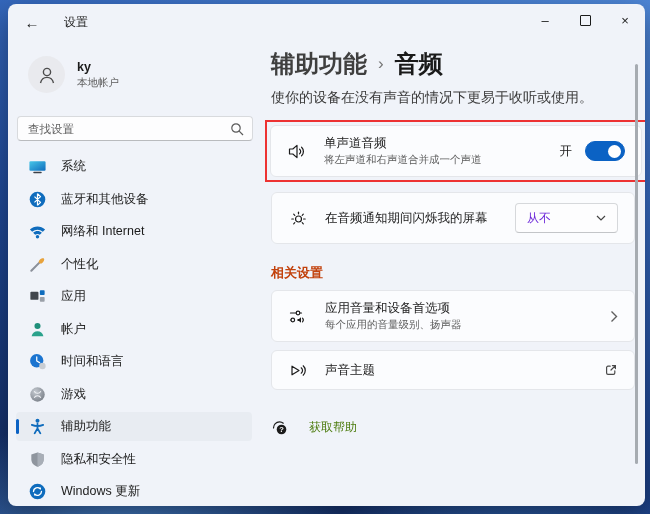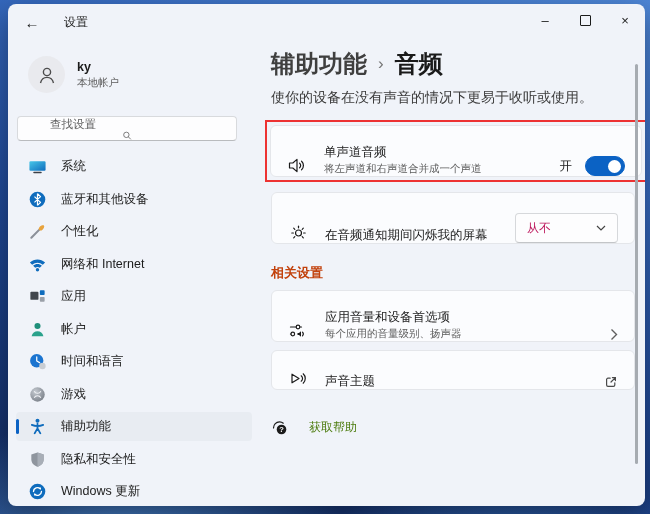--- a/index.html
+++ b/index.html
@@ -29,53 +29,53 @@
   .max-glyph{width:9px;height:9px;border:1px solid #1b1b1b;border-radius:1px;display:block;}
   
   .sidebar{position:absolute;left:0;top:36px;width:252px;bottom:9px;}
   .user-row{display:flex;align-items:center;margin:16px 0 0 20px;}
   .avatar{width:37px;height:37px;border-radius:50%;background:#e9eaee;display:flex;align-items:center;justify-content:center;}
   .user-meta{margin-left:12px;line-height:1.25;}
   .user-name{font-size:12.5px;font-weight:bold;color:#1b1b1b;}
   .user-type{font-size:10.5px;color:#5d5d5d;}
   .search-box{position:absolute;left:9px;top:76px;width:218px;height:23px;background:#fdfdfe;
     border:1px solid #d8dadd;border-bottom-color:#b9bbbe;border-radius:4px;
-    display:flex;align-items:center;padding:0 0;flex-direction:column;}
+    display:flex;align-items:center;padding:0 8px;}
   .search-box input{border:none;outline:none;background:transparent;flex:1;font-size:11.5px;color:#1b1b1b;
     font-family:inherit;}
   .search-box input::placeholder{color:#616161;}
   .nav{position:absolute;left:8px;top:112px;right:8px;list-style:none;margin:0;padding:0;}
   .nav-item{position:relative;height:29px;margin-bottom:3.5px;display:flex;align-items:center;
     padding-left:12px;border-radius:4px;cursor:pointer;}
   .nav-item.selected{background:#e8ecf2;}
   .nav-item.selected::before{content:"";position:absolute;left:0;top:7px;width:3px;height:15px;border-radius:2px;background:#0b62c4;}
   .nav-icon{width:19px;height:19px;margin-right:14px;flex:0 0 auto;}
   .nav-label{font-size:12.5px;color:#1b1b1b;white-space:nowrap;}
   
   .main{position:absolute;left:252px;top:36px;right:0;bottom:0;padding-left:11px;}
   .content{width:364px;}
   .breadcrumb{margin-top:8px;font-size:24px;font-weight:600;color:#1a1a1a;display:flex;align-items:center;white-space:nowrap;}
   .crumb-parent{color:#3f3f3f;cursor:pointer;}
   .crumb-sep{font-size:17px;color:#757575;margin:0 11px;font-weight:400;}
   .page-desc{margin-top:9px;font-size:14px;color:#3b3b3b;}
-  .card{background:#fbfcfe;border:1px solid #e4e6ea;border-radius:6px;display:flex;align-items:flex-end;
+  .card{background:#fbfcfe;border:1px solid #e4e6ea;border-radius:6px;display:flex;align-items:center;
     padding:0 16px;box-sizing:border-box;height:52px;}
   .card .c-icon{width:21px;height:21px;margin-right:16px;flex:0 0 auto;}
   .c-text{line-height:1.3;min-width:0;}
   .c-title{font-size:12.5px;color:#1b1b1b;}
   .c-sub{font-size:10.5px;color:#5d5d5d;margin-top:2px;white-space:nowrap;}
   .c-right{margin-left:auto;display:flex;align-items:center;}
   .red-box{border:2px solid #ed3232;padding:3px;margin:13px 0 0 -6px;width:372px;box-sizing:content-box;}
   .toggle-wrap{display:flex;align-items:center;}
   .toggle-label{font-size:12.5px;color:#1b1b1b;margin-right:13px;}
   .toggle{width:40px;height:20px;border-radius:10px;background:#0b62c4;position:relative;cursor:pointer;border:1px solid #0b62c4;box-sizing:border-box;}
   .toggle .knob{position:absolute;right:3px;top:2.5px;width:13px;height:13px;border-radius:50%;background:#ffffff;}
   .dropdown{width:103px;height:30px;background:#fdfdfe;border:1px solid #d6d8db;border-bottom-color:#c3c5c8;
     border-radius:4px;display:flex;align-items:center;padding:0 11px;box-sizing:border-box;cursor:pointer;}
-  .dropdown-value{font-size:12px;color:#be185d;flex:1;}
+  .dropdown-value{font-size:12px;color:#6d28d9;flex:1;}
   .section-header{margin-top:20px;font-size:13px;font-weight:bold;color:#c2410c;}
   .mt6{margin-top:6px;} .mt8{margin-top:8px;} .mt10{margin-top:10px;}
   .card.single{height:40px;}
   .help-row{margin-top:29px;display:flex;align-items:center;}
   .help-link{font-size:12px;color:#4d7c0f;margin-left:21px;text-decoration:none;cursor:pointer;}
   .scrollbar{position:absolute;right:7px;top:60px;width:3px;height:400px;border-radius:2px;background:#a6abb1;}
 </style>
 </head>
 <body>
 
@@ -131,32 +131,32 @@
       </li>
       <li class="nav-item">
         <svg class="nav-icon" viewBox="0 0 20 20">
           <circle cx="10" cy="10" r="8.2" fill="#0f6cbd"></circle>
           <path d="M10 3.8 V16.2 M10 3.8 L13.2 7 L6.8 13 M10 16.2 L13.2 13 L6.8 7" fill="none" stroke="#fff" stroke-width="1.3" stroke-linejoin="round"></path>
         </svg>
         <span class="nav-label">蓝牙和其他设备</span>
       </li>
       <li class="nav-item">
         <svg class="nav-icon" viewBox="0 0 20 20">
-          <line x1="3.5" y1="16.5" x2="12.5" y2="7.5" stroke="#8b909a" stroke-width="2.2" stroke-linecap="round"></line>
-          <path d="M12 5.5 C13.5 3.5 16 3 16.8 3.8 C17.6 4.6 16.8 7 15 8.5 C14 9.3 12.6 9.2 11.8 8.4 C11 7.6 11.2 6.5 12 5.5 Z" fill="#e8a33d"></path>
-        </svg>
-        <span class="nav-label">个性化</span>
-      </li>
-      <li class="nav-item">
-        <svg class="nav-icon" viewBox="0 0 20 20">
           <path d="M2 8 C6.5 3.8 13.5 3.8 18 8 L15.6 10.3 C12.4 7.4 7.6 7.4 4.4 10.3 Z" fill="#0f6cbd"></path>
           <path d="M5.4 11.3 C8 9 12 9 14.6 11.3 L12.4 13.5 C11 12.3 9 12.3 7.6 13.5 Z" fill="#0f6cbd"></path>
           <circle cx="10" cy="15.5" r="1.8" fill="#0f6cbd"></circle>
         </svg>
         <span class="nav-label">网络和 Internet</span>
+      </li>
+      <li class="nav-item">
+        <svg class="nav-icon" viewBox="0 0 20 20">
+          <line x1="3.5" y1="16.5" x2="12.5" y2="7.5" stroke="#8b909a" stroke-width="2.2" stroke-linecap="round"></line>
+          <path d="M12 5.5 C13.5 3.5 16 3 16.8 3.8 C17.6 4.6 16.8 7 15 8.5 C14 9.3 12.6 9.2 11.8 8.4 C11 7.6 11.2 6.5 12 5.5 Z" fill="#e8a33d"></path>
+        </svg>
+        <span class="nav-label">个性化</span>
       </li>
       <li class="nav-item">
         <svg class="nav-icon" viewBox="0 0 20 20">
           <rect x="2.5" y="5" width="8.5" height="8.5" rx="1" fill="#41464d"></rect>
           <rect x="12.5" y="3.5" width="5" height="5" rx="0.8" fill="#0f6cbd"></rect>
           <rect x="12.5" y="10.5" width="5" height="5" rx="0.8" fill="#9aa0a8"></rect>
         </svg>
         <span class="nav-label">应用</span>
       </li>
       <li class="nav-item">

